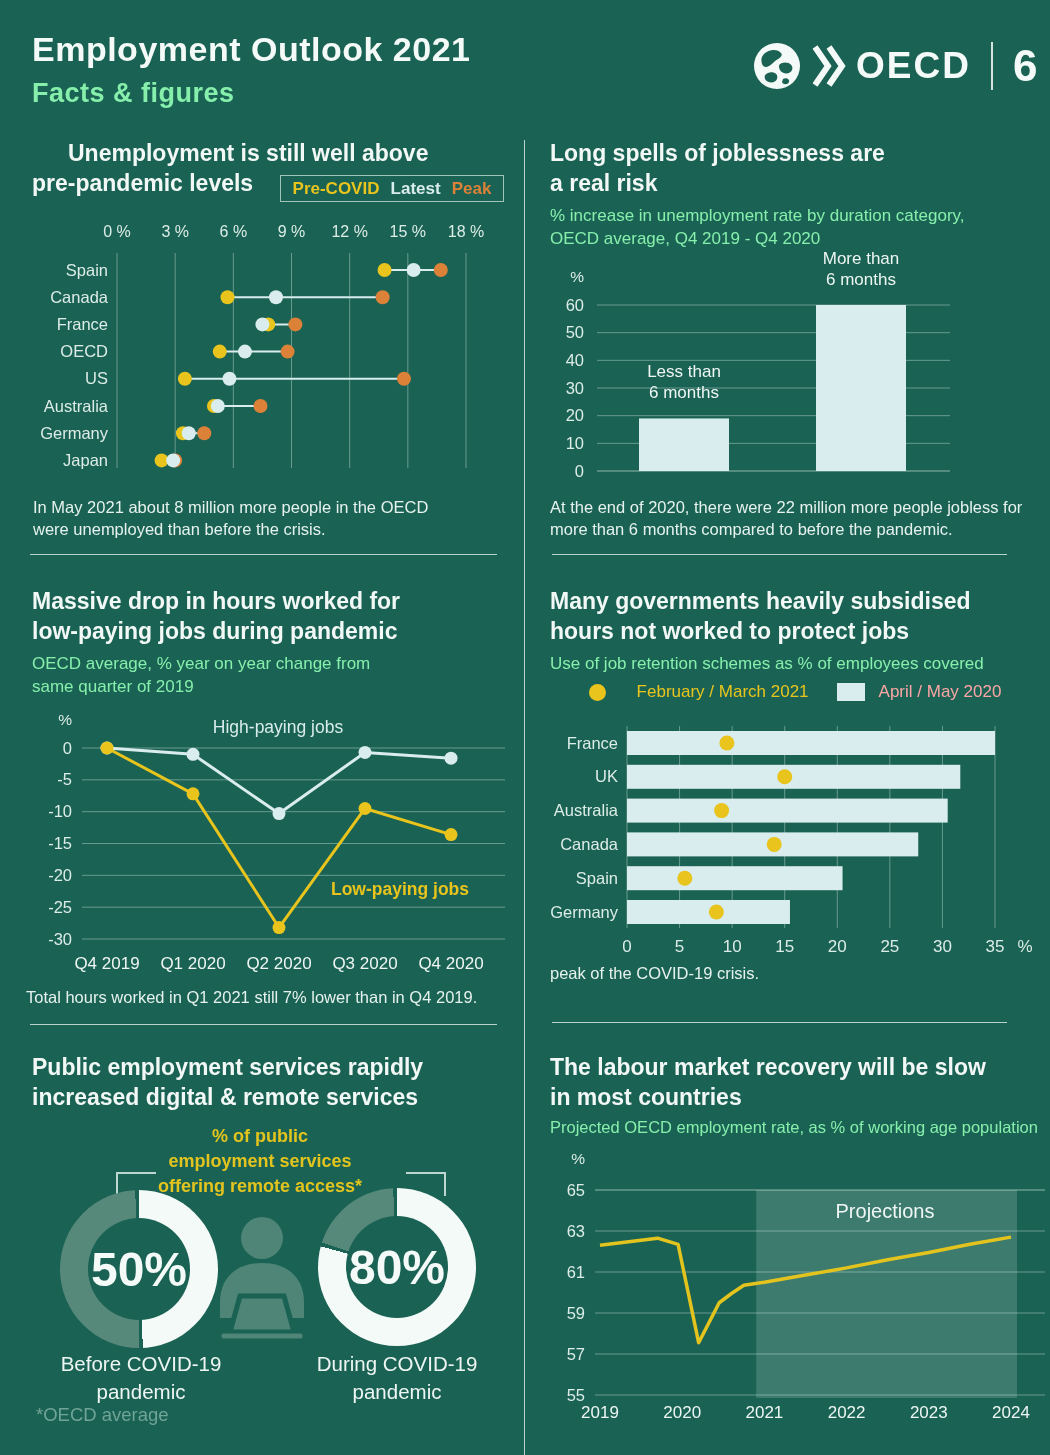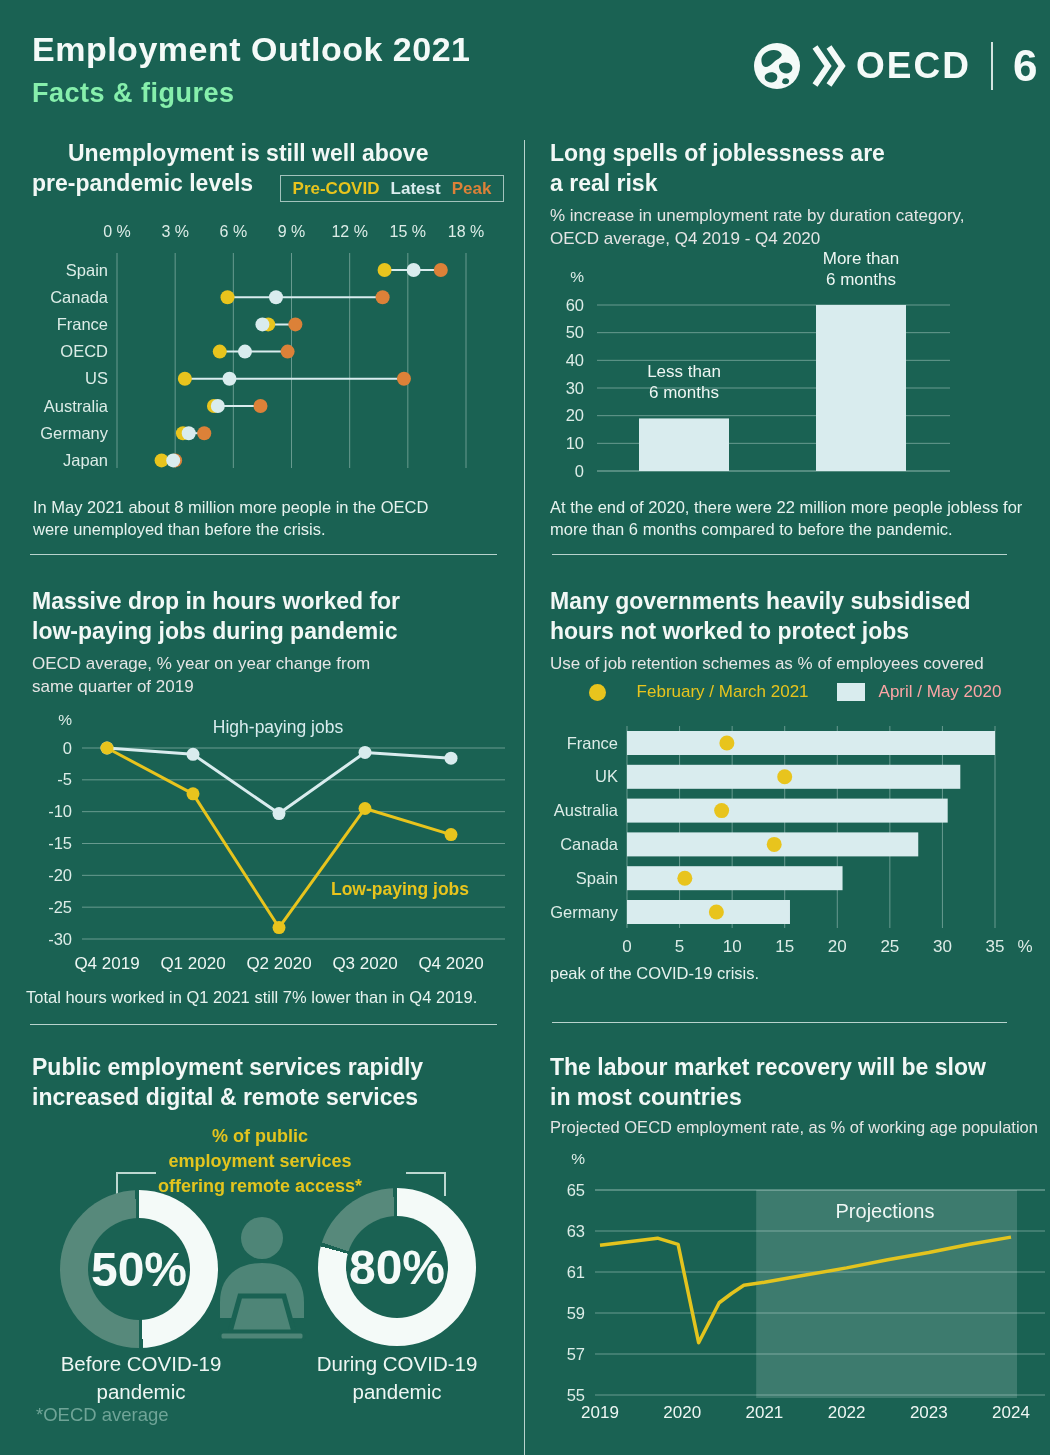--- a/index.html
+++ b/index.html
@@ -11,21 +11,21 @@
   .hdr-title{left:32px;top:30px;font-size:34px;font-weight:bold;color:#f4faf8;letter-spacing:.5px;}
   .hdr-sub{left:32px;top:78px;font-size:27px;font-weight:bold;color:#86efac;letter-spacing:.5px;}
   .logo{left:752px;top:36px;display:flex;align-items:center;gap:10px;height:60px;}
   .logo .oecd-word{font-size:37px;font-weight:bold;color:#f4faf8;letter-spacing:2px;}
   .logo .logo-div{width:2px;height:48px;background:rgba(244,250,248,.85);margin:0 10px;}
   .logo .six{font-size:44px;font-weight:bold;color:#f4faf8;}
   .divider{background:rgba(238,249,245,.75);}
   .v-div{left:524px;top:140px;width:1px;height:1315px;}
   .h-div{height:1px;}
   .p-title{font-size:23px;font-weight:bold;color:#f2f8f6;white-space:nowrap;}
-  .p-sub{font-size:17px;color:#e5e5e5;white-space:nowrap;}
+  .p-sub{font-size:17px;color:#86efac;white-space:nowrap;}
   .p-cap{font-size:16.5px;color:#e6f2ee;white-space:nowrap;line-height:22px;}
   .legend-box{
     left:280px;top:175px;width:224px;height:27px;border:1px solid rgba(235,248,244,.65);
     display:flex;align-items:center;justify-content:space-around;padding:0 6px;box-sizing:border-box;
     font-size:17px;font-weight:bold;
   }
   .lg-yellow{color:#e8c41d;} .lg-light{color:#d9ecee;} .lg-orange{color:#dc8138;}
   .p4-legend{left:550px;top:682px;width:490px;display:flex;align-items:center;justify-content:center;gap:10px;font-size:17px;}
   .p4-legend .dot{width:17px;height:17px;border-radius:50%;background:#e8c41d;display:inline-block;}
   .p4-legend .swatch{width:28px;height:18px;background:#d9ecee;display:inline-block;margin-left:18px;}

